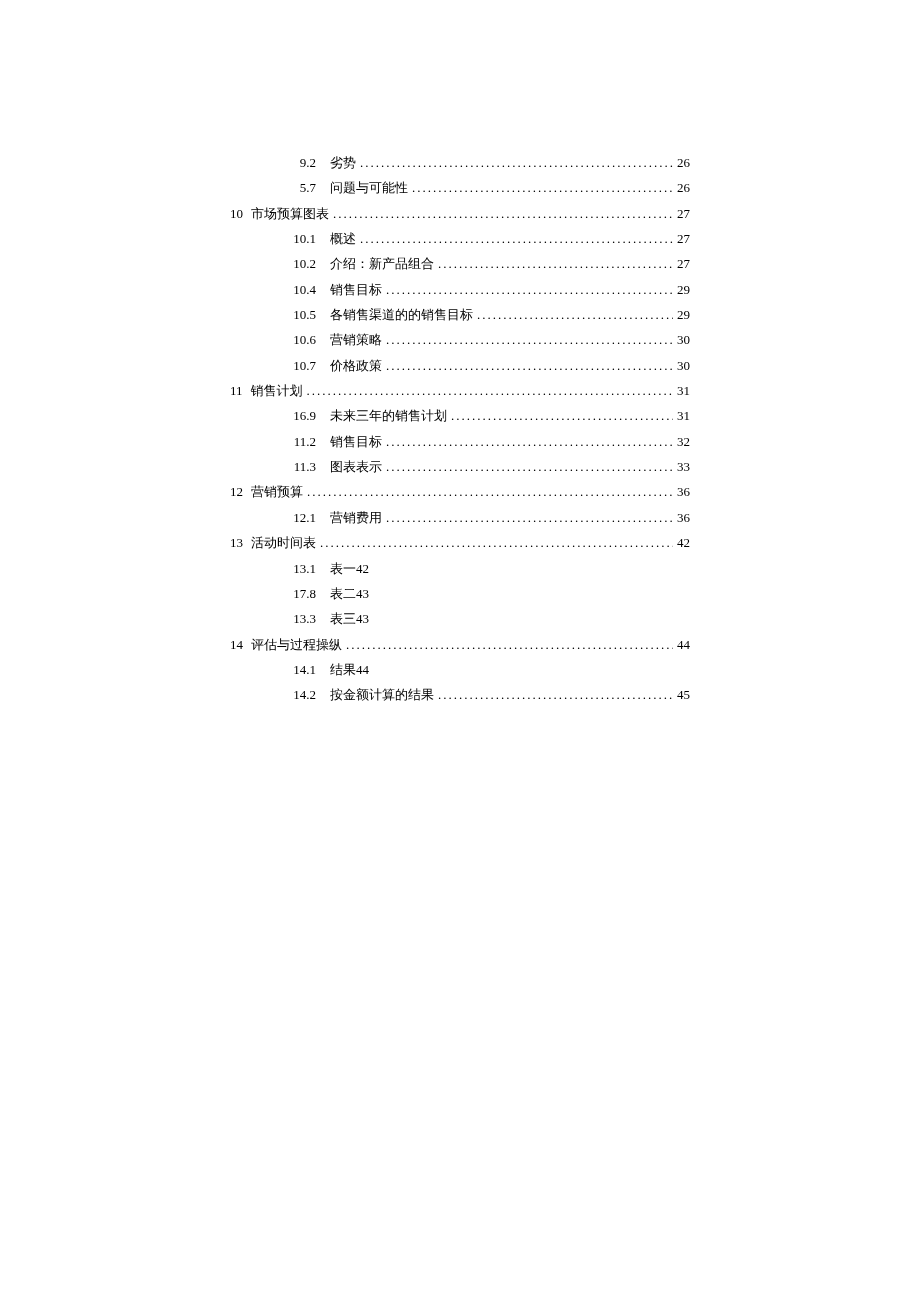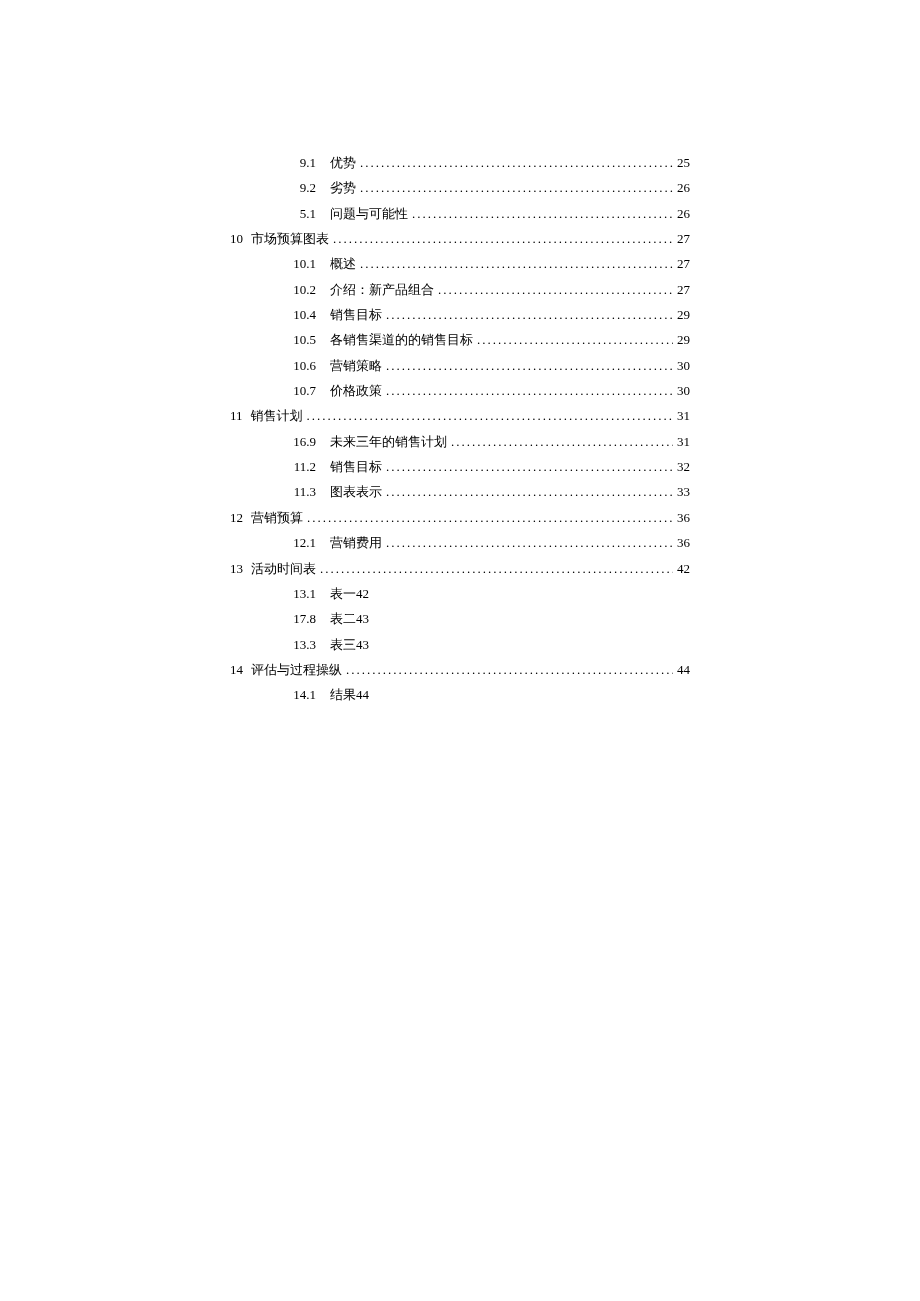--- a/index.html
+++ b/index.html
@@ -61,33 +61,27 @@
     }
     .no-leader .page {
       margin-left: 0;
     }
   </style>
 </head>
 <body>
 
 <div class="toc" id="toc-container">
     <div class="toc-row level2">
-      <span class="num lvl2">9.1</span>
-      <span class="title">优势</span>
-      <span class="leader"></span>
-      <span class="page">25</span>
-    </div>
-    <div class="toc-row level2">
       <span class="num lvl2">9.2</span>
       <span class="title">劣势</span>
       <span class="leader"></span>
       <span class="page">26</span>
     </div>
     <div class="toc-row level2">
-      <span class="num lvl2">5.1</span>
+      <span class="num lvl2">5.7</span>
       <span class="title">问题与可能性</span>
       <span class="leader"></span>
       <span class="page">26</span>
     </div>
     <div class="toc-row level1">
       <span class="num lvl1">10</span>
       <span class="title">市场预算图表</span>
       <span class="leader"></span>
       <span class="page">27</span>
     </div>
@@ -188,13 +182,19 @@
       <span class="num lvl1">14</span>
       <span class="title">评估与过程操纵</span>
       <span class="leader"></span>
       <span class="page">44</span>
     </div>
     <div class="toc-row level2 no-leader">
       <span class="num lvl2">14.1</span>
       <span class="title">结果</span>
       <span class="page">44</span>
     </div>
+    <div class="toc-row level2">
+      <span class="num lvl2">14.2</span>
+      <span class="title">按金额计算的结果</span>
+      <span class="leader"></span>
+      <span class="page">45</span>
+    </div>
   </div>
 
 </body></html>

